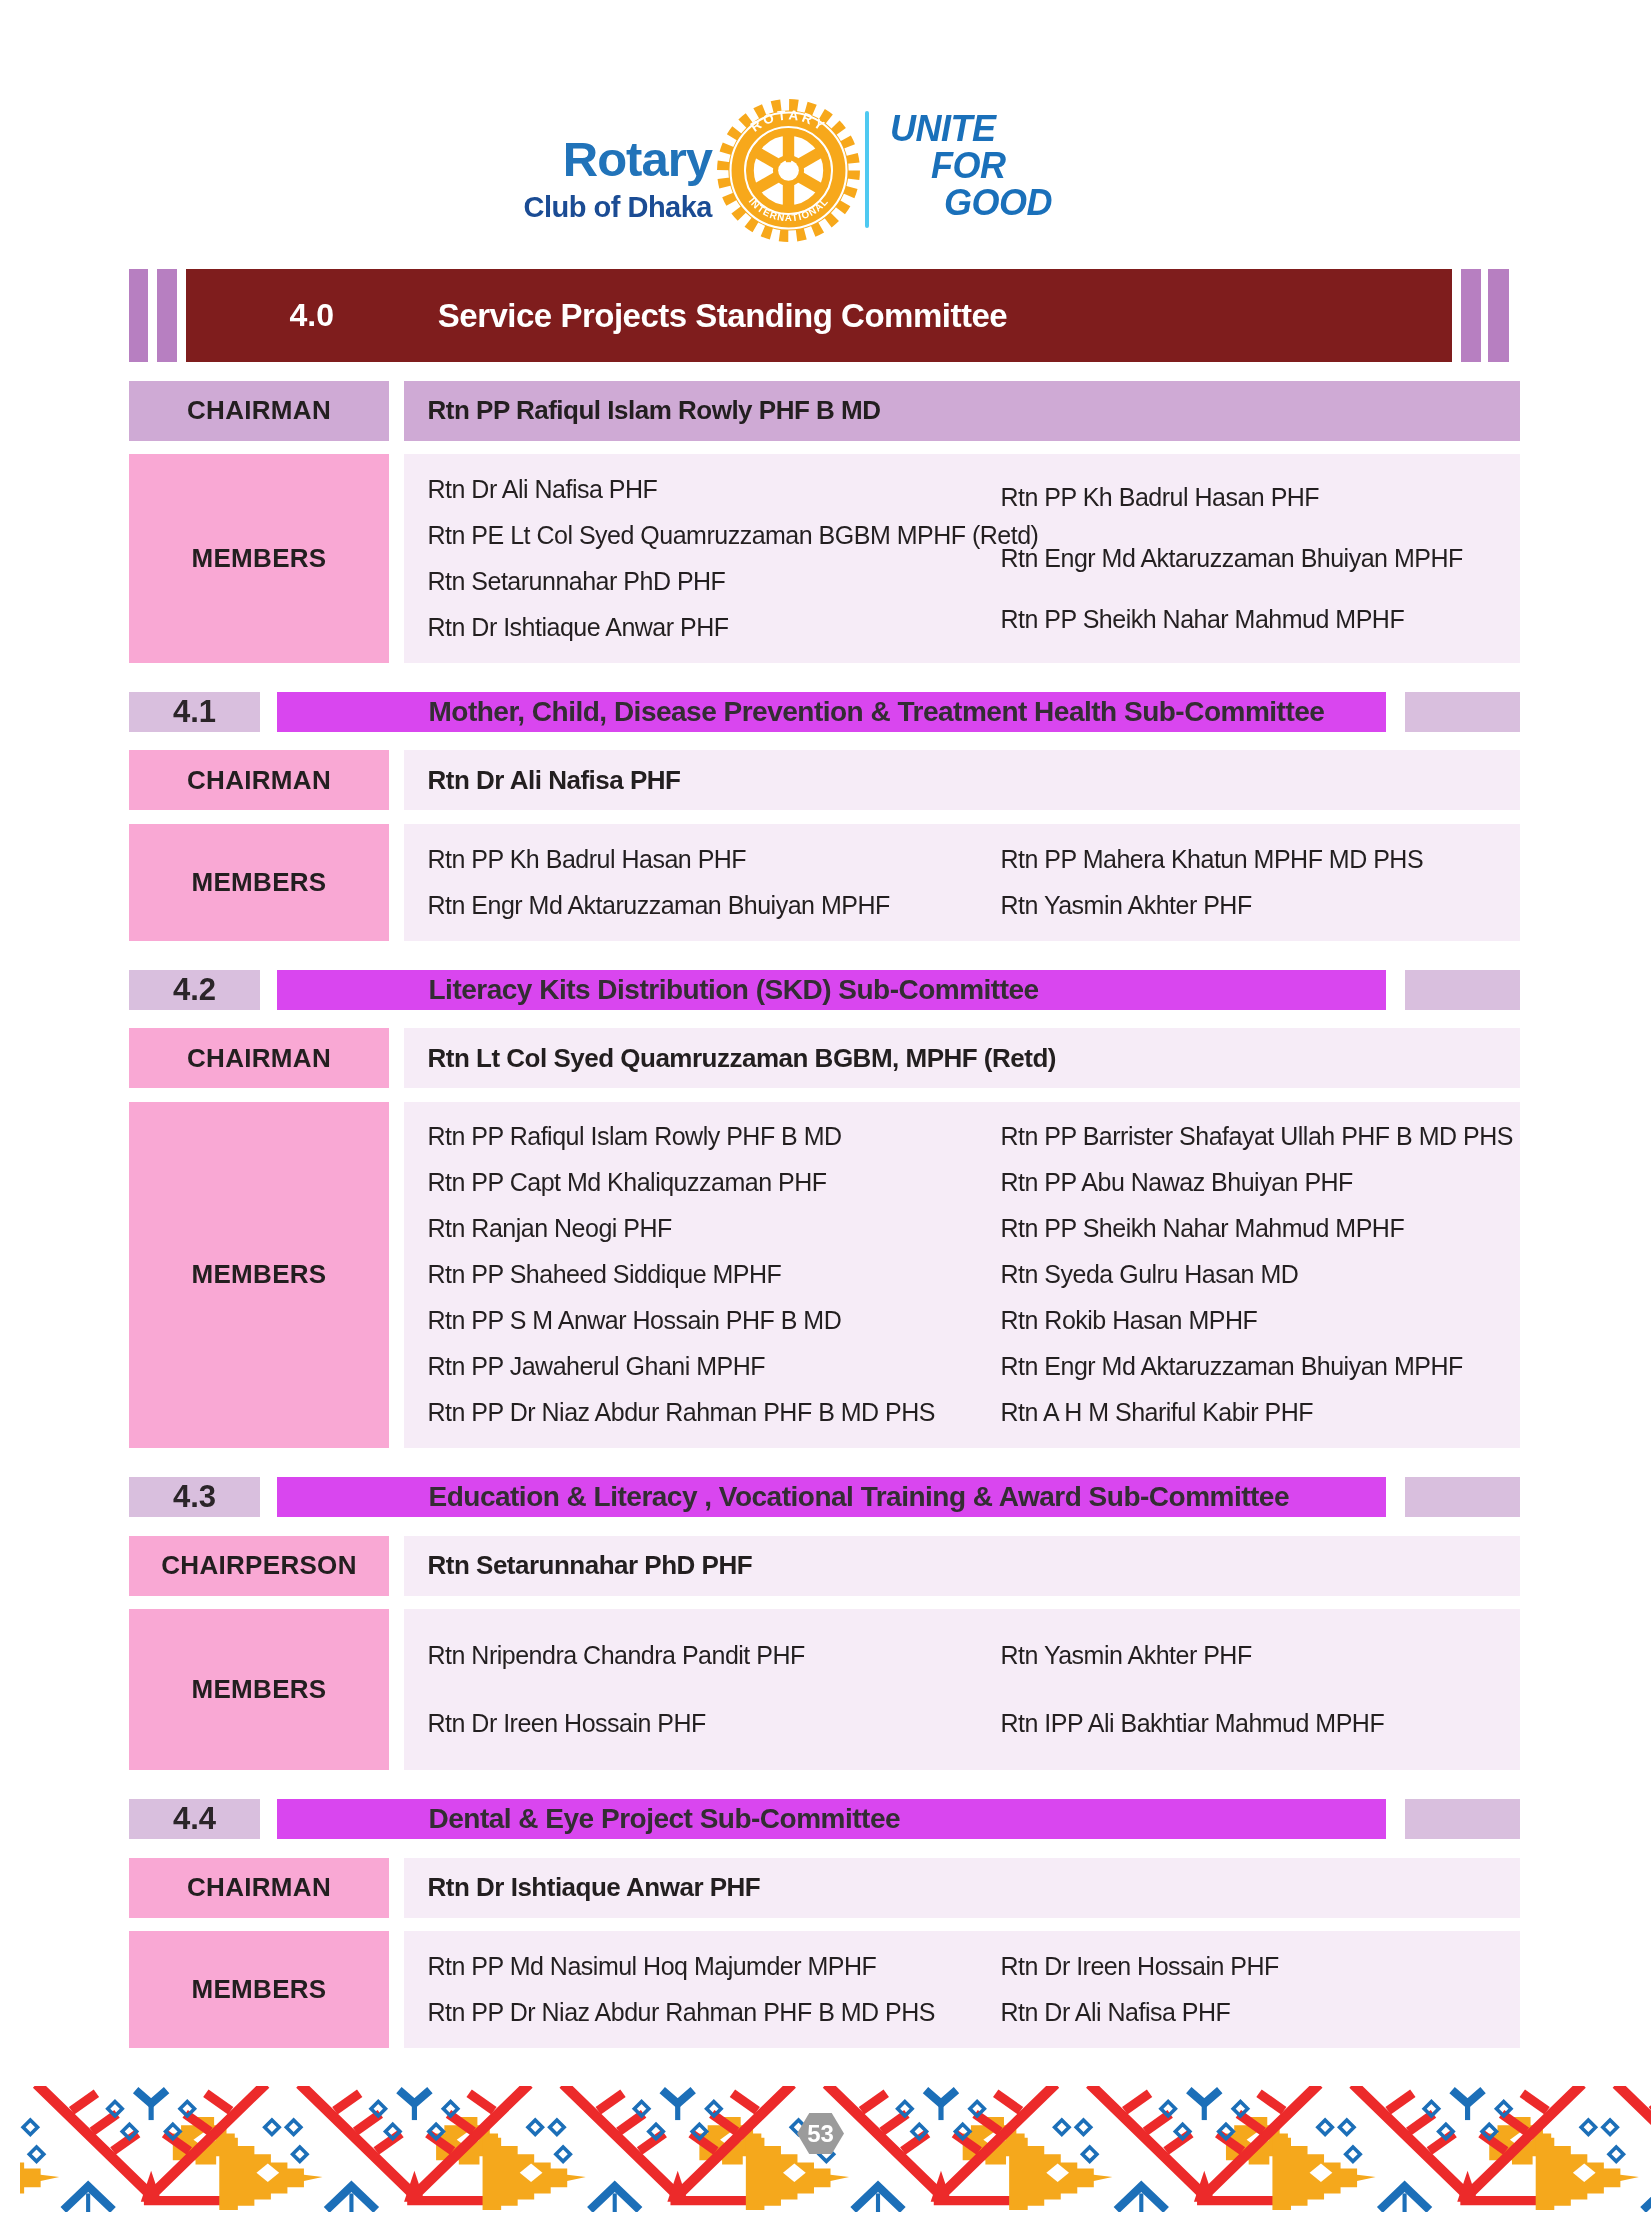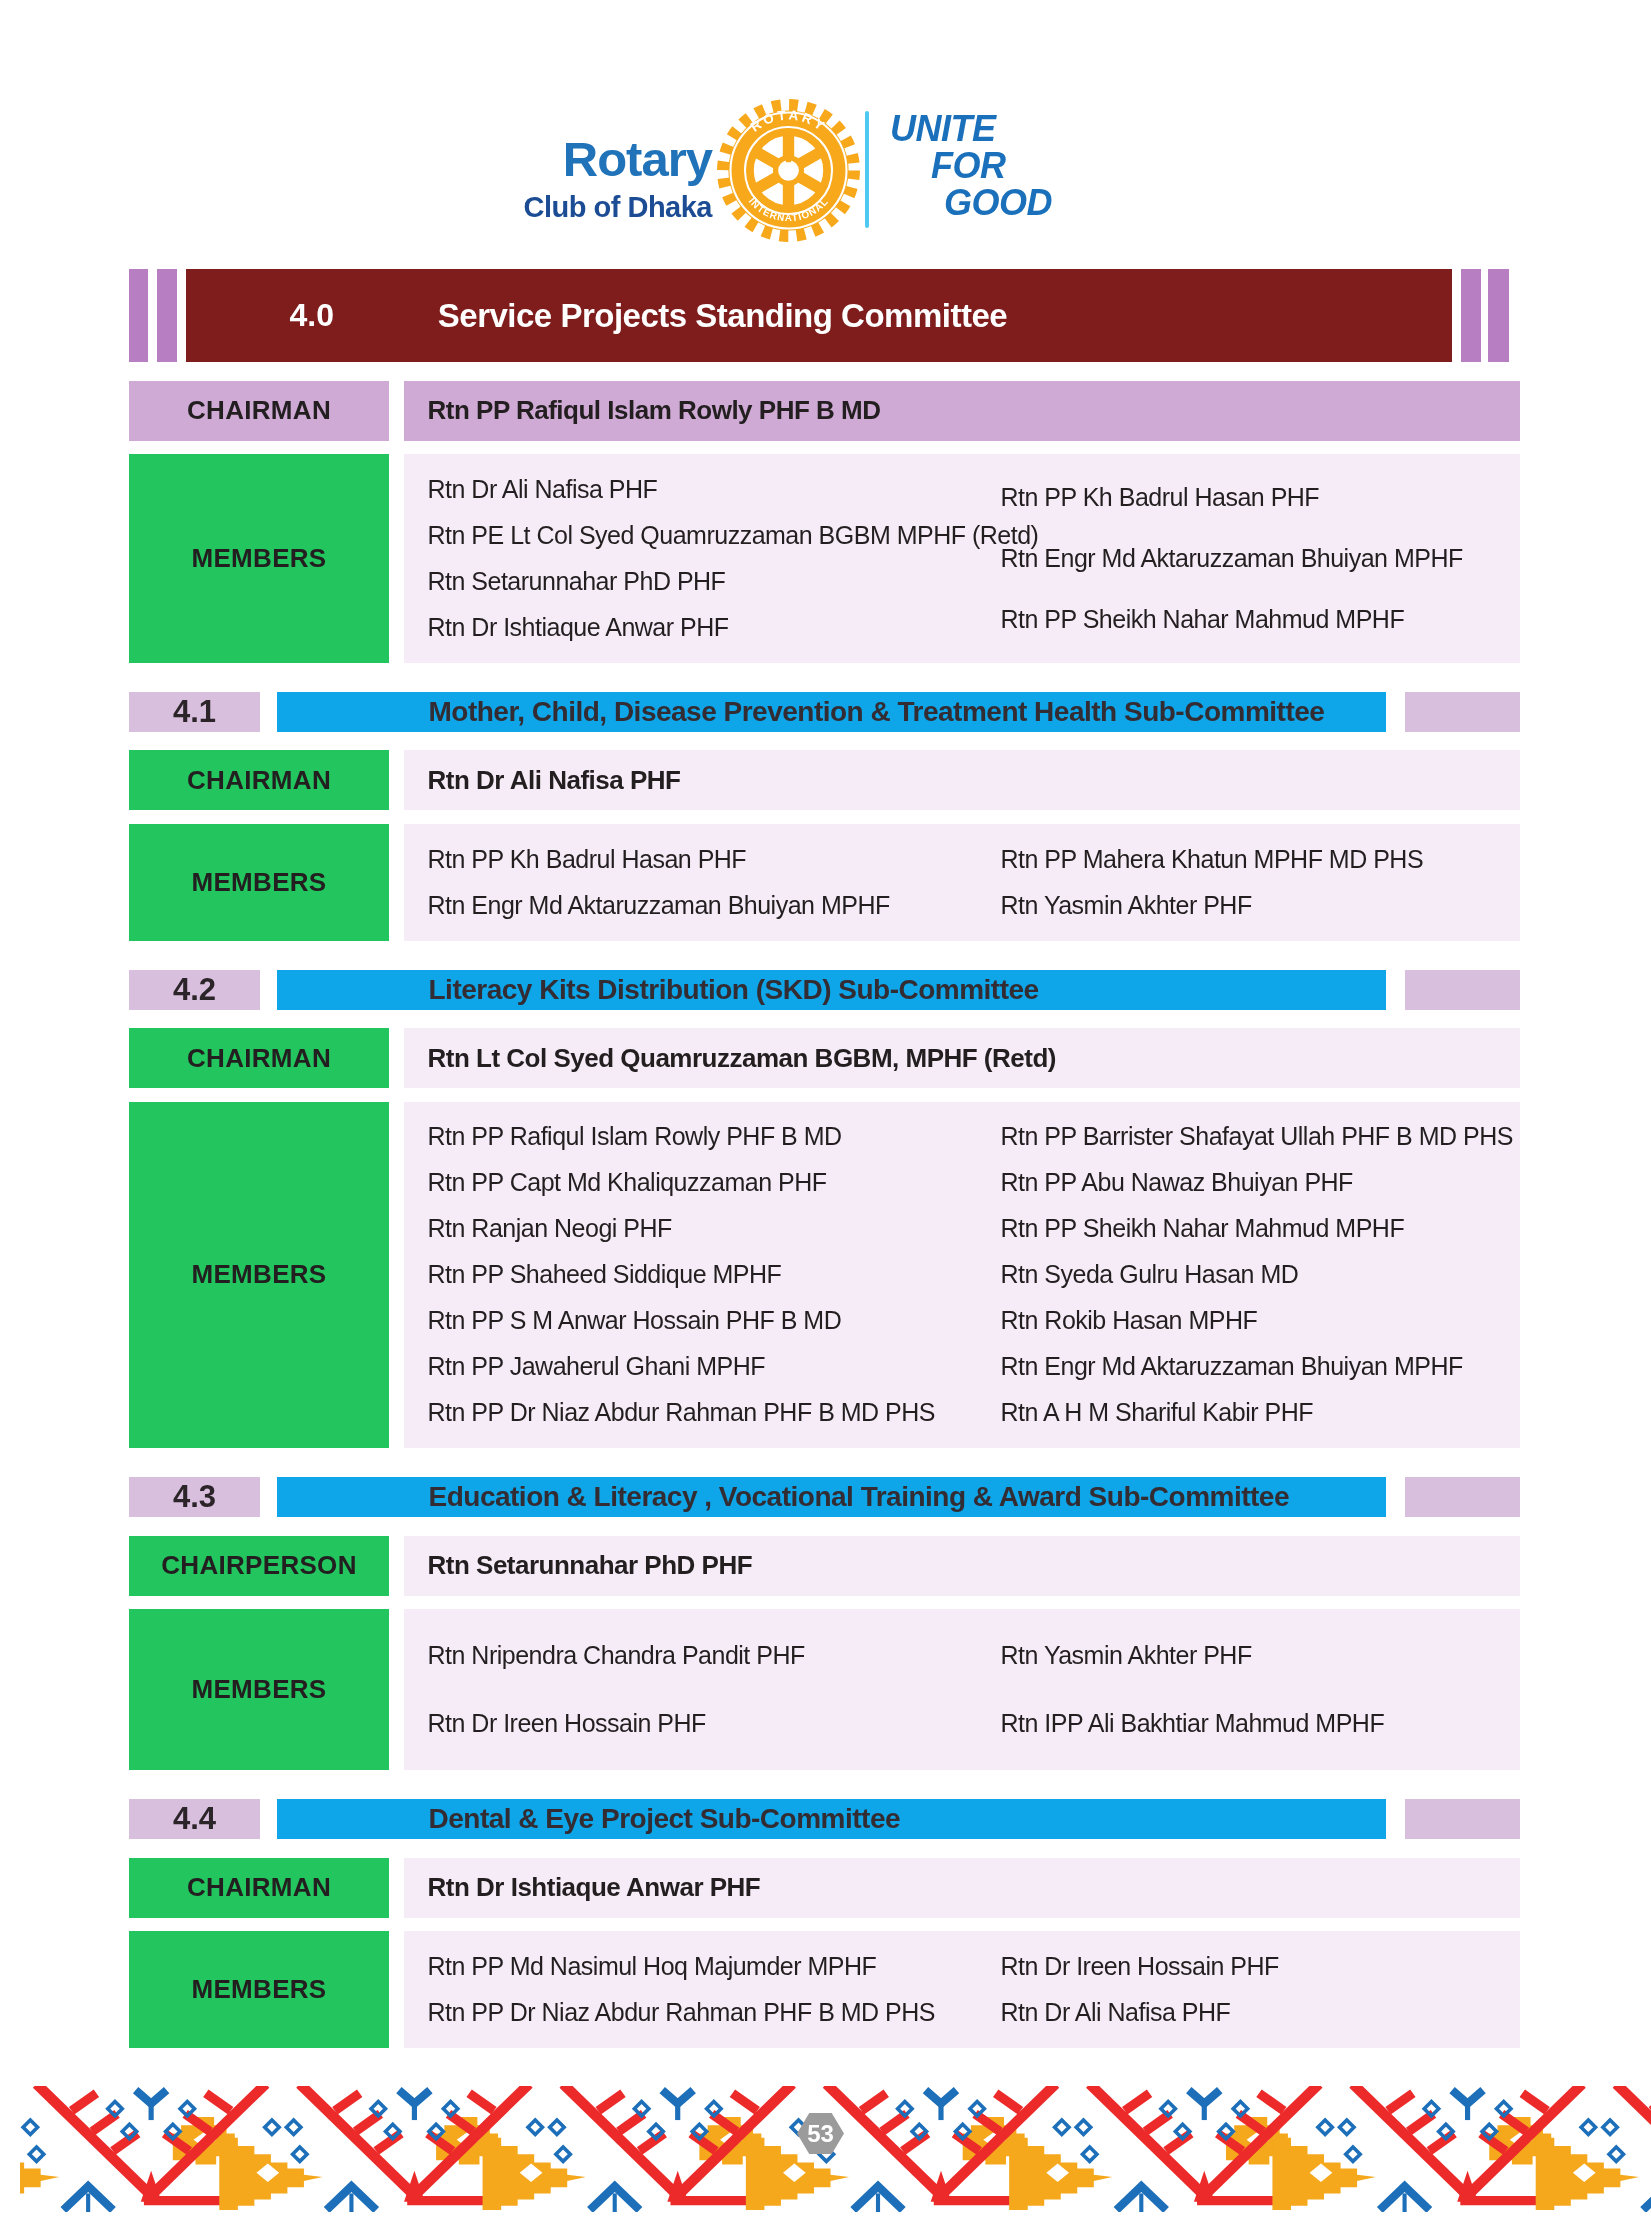--- a/index.html
+++ b/index.html
@@ -26,28 +26,28 @@
   .section.sub .sec-header{height:40px;margin-right:132px;}
   .stripe{background:#b77fc1;flex:0 0 auto;}
   .stripe.s1{width:18.6px;margin-right:9.3px;}
   .stripe.s2{width:20.6px;margin-right:8.3px;}
   .stripe.s3{width:20.6px;margin-left:8.3px;margin-right:7.2px;}
   .stripe.s4{width:20.6px;}
 
   .num-box{flex:0 0 131px;margin-right:16.5px;background:#d9bfde;display:flex;align-items:center;justify-content:center;font-weight:bold;font-size:31px;color:#2b2529;}
   .end-box{flex:0 0 115px;margin-left:18.6px;background:#d9bfde;}
 
-  .hbar{flex:1 1 auto;display:flex;align-items:center;background:#0ea5e9;}
+  .hbar{flex:1 1 auto;display:flex;align-items:center;background:#d946ef;}
   .section.main .hbar{background:#7f1d1d;}
   .num-in{flex:0 0 252px;text-align:center;font-weight:bold;font-size:32px;color:#ffffff;}
   .sec-title{font-weight:bold;font-size:33px;color:#ffffff;letter-spacing:-0.5px;white-space:nowrap;}
   .section.sub .sec-title{font-size:28px;color:#332d33;padding-left:152px;}
 
   .row{display:flex;align-items:stretch;margin:0 132px 13.4px 129px;}
-  .label-box{flex:0 0 260px;margin-right:14.5px;background:#22c55e;display:flex;align-items:center;justify-content:center;font-weight:bold;font-size:26px;letter-spacing:0.3px;color:#231f20;}
+  .label-box{flex:0 0 260px;margin-right:14.5px;background:#f9a8d4;display:flex;align-items:center;justify-content:center;font-weight:bold;font-size:26px;letter-spacing:0.3px;color:#231f20;}
   .value-box{flex:1 1 auto;background:#f6ecf7;}
   .row.chair{height:60px;}
   .row.chair .value-box{display:flex;align-items:center;padding-left:24px;font-weight:bold;font-size:26px;letter-spacing:-0.5px;color:#231f20;}
   .section.main .row.chair .label-box,
   .section.main .row.chair .value-box{background:#cfaad5;}
 
   .row.members .value-box{display:flex;padding:12.4px 0 12.4px 24px;}
   .members ul{list-style:none;margin:0;padding:0;display:flex;flex-direction:column;justify-content:space-around;}
   .members ul.left{width:573px;flex:0 0 auto;}
   .members ul.right{flex:1 1 auto;}

